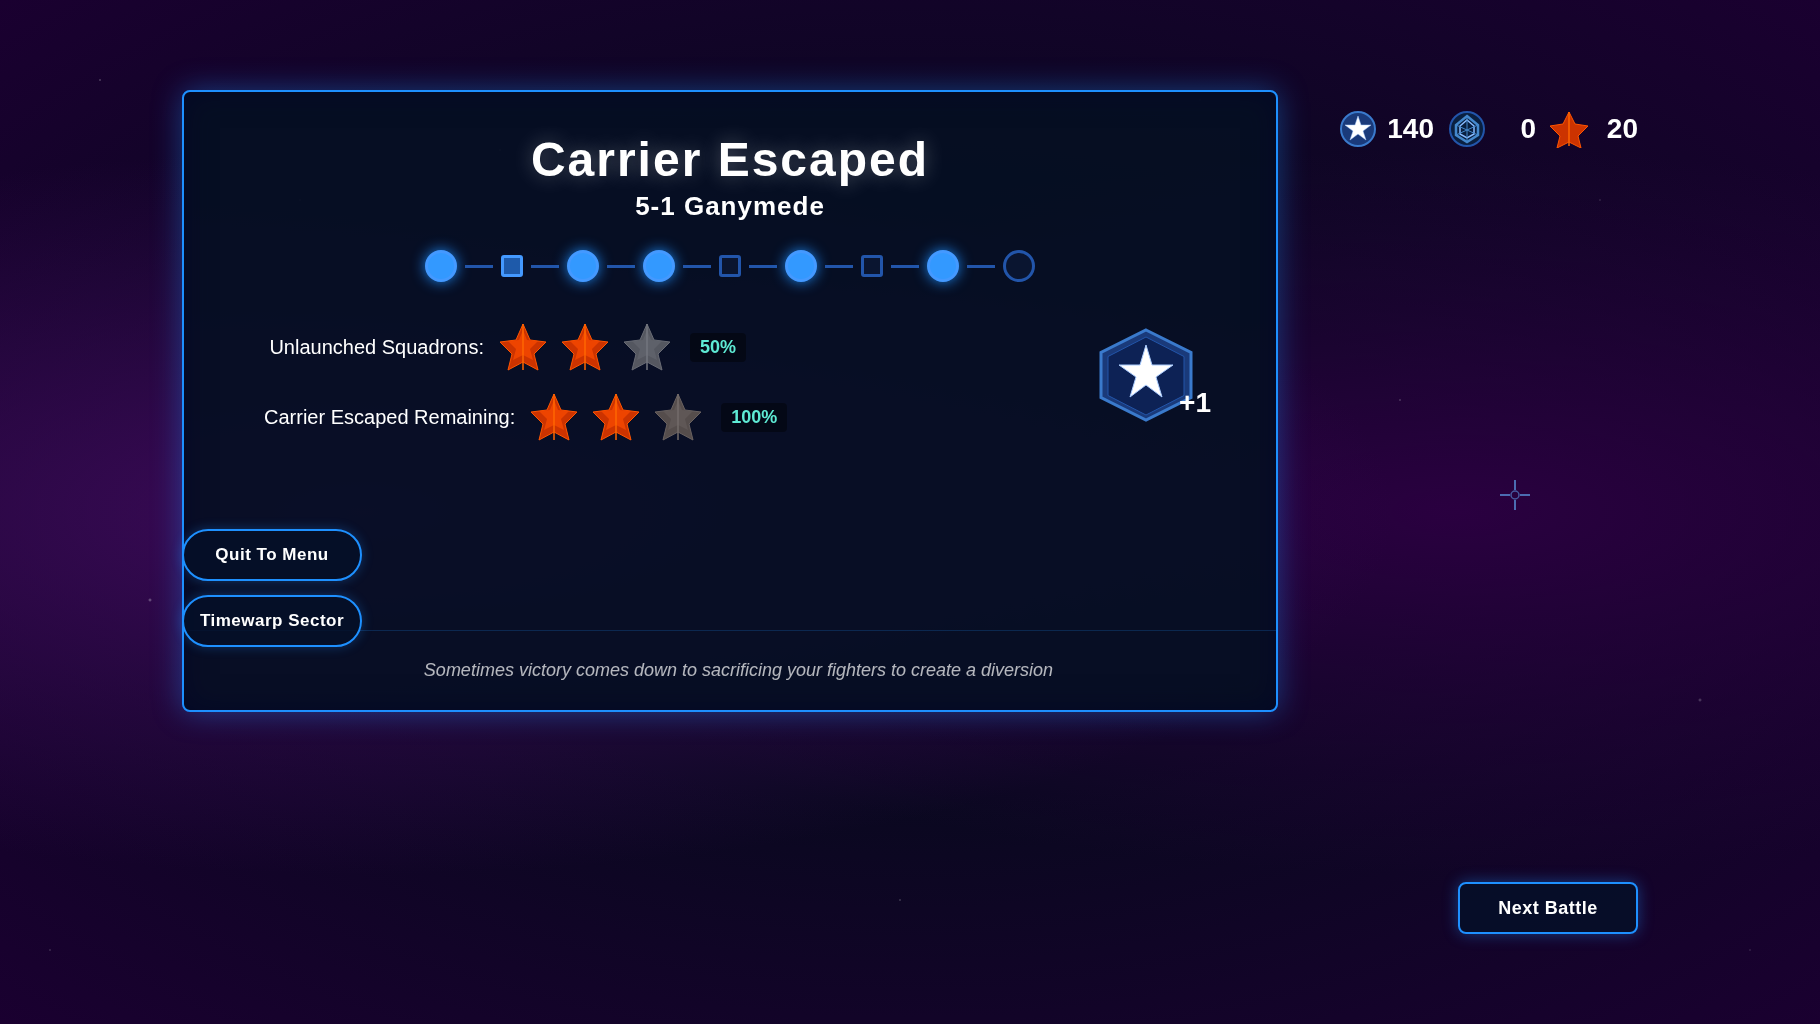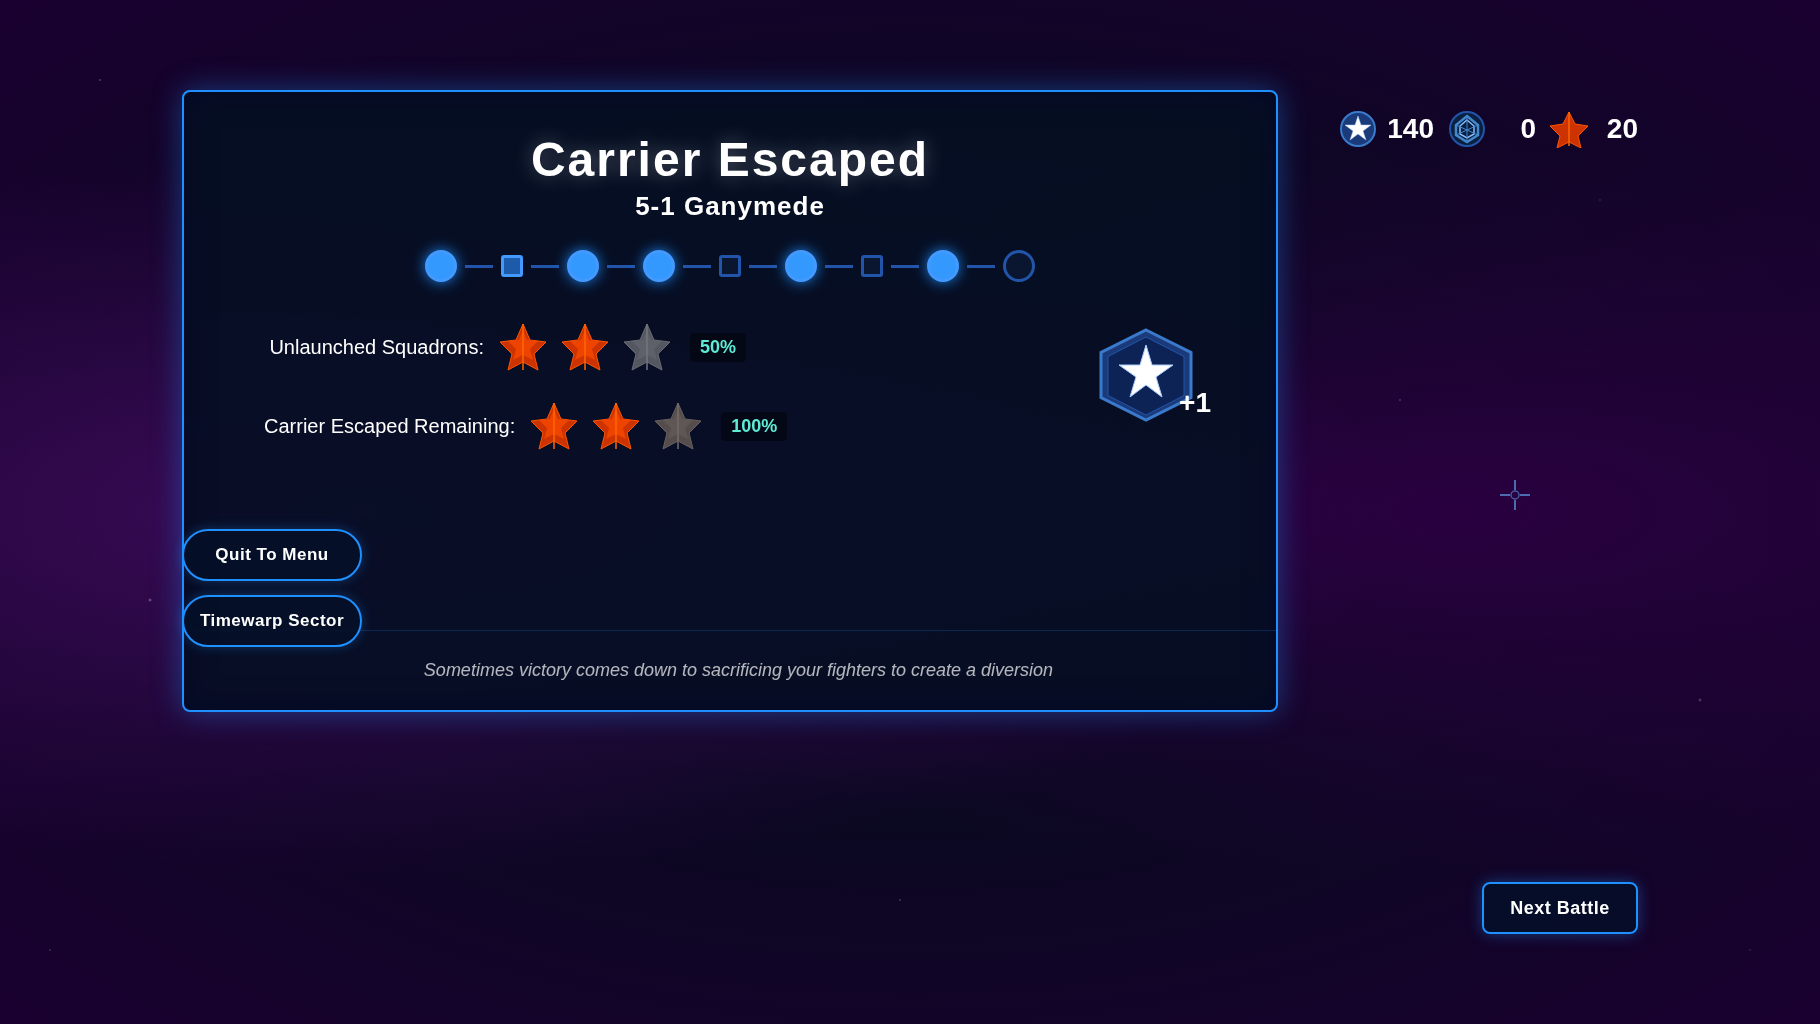--- a/index.html
+++ b/index.html
@@ -139,21 +139,21 @@
       background: #2255aa;
     }
 
     
     .stats-section {
       margin-top: 40px;
       width: 100%;
       padding: 0 80px;
       display: flex;
       flex-direction: column;
-      gap: 29px;
+      gap: 20px;
       position: relative;
     }
 
     .stat-row {
       display: flex;
       align-items: center;
       gap: 16px;
     }
 
     .stat-label {
@@ -250,21 +250,21 @@
       letter-spacing: 0.5px;
       box-shadow: 0 0 12px rgba(30, 144, 255, 0.3);
       transition: all 0.2s;
     }
 
     
     .next-battle-btn {
       position: absolute;
       right: 182px;
       bottom: 90px;
-      width: 156px;
+      width: 180px;
       height: 52px;
       background: rgba(5, 15, 40, 0.85);
       border: 2px solid #1e90ff;
       border-radius: 8px;
       color: #ffffff;
       font-size: 18px;
       font-weight: 700;
       cursor: pointer;
       letter-spacing: 0.5px;
       box-shadow: 0 0 15px rgba(30, 144, 255, 0.4);

